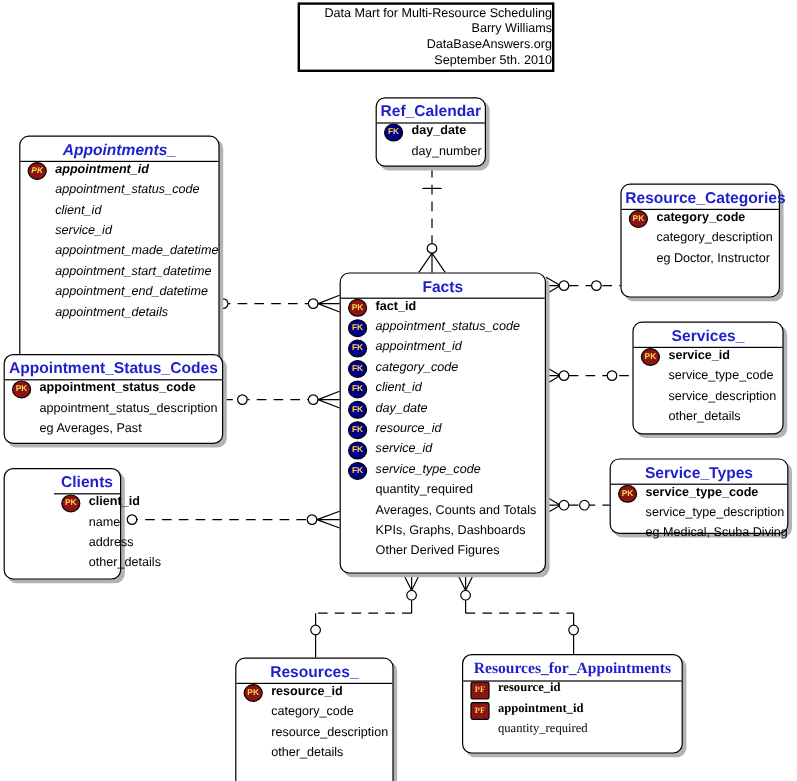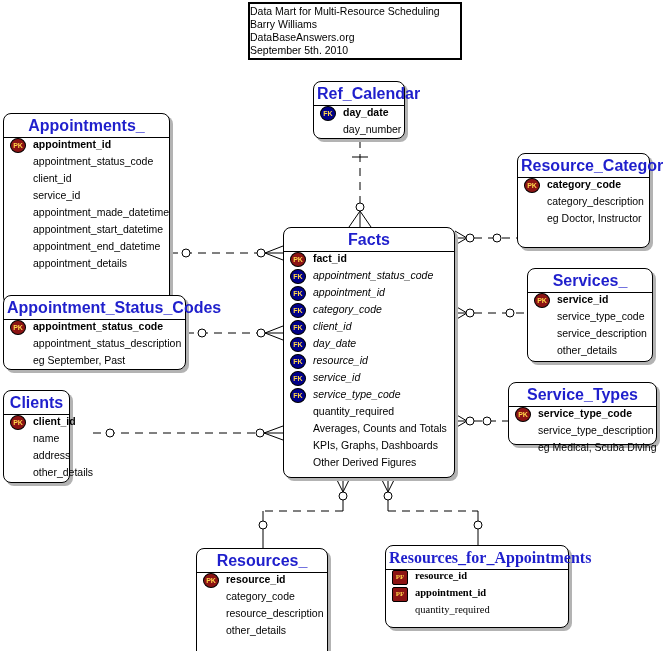--- a/index.html
+++ b/index.html
@@ -1,26 +1,26 @@
 <!DOCTYPE html>
 <html><head>
 <meta charset="utf-8">
 <style>
   html,body{margin:0;padding:0;background:#fff;}
   body{position:relative;width:664px;height:651px;font-family:"Liberation Sans",sans-serif;overflow:hidden;}
 
   
   .caption{position:absolute;left:248px;top:2px;width:210px;height:54px;border:2px solid #000;
-           background:#fff;display:flex;flex-direction:column;justify-content:center;text-align:left;}
+           background:#fff;display:flex;flex-direction:column;justify-content:center;text-align:right;}
   .caption div{font-size:10.5px;line-height:13px;color:#000;white-space:nowrap;}
 
   
   .entity{position:absolute;background:#fff;border:1.6px solid #000;border-radius:8px;
           box-shadow:3px 3px 0 0 #b3b3b3;box-sizing:border-box;z-index:2;}
-  .etitle{font-size:16px;font-weight:bold;color:#1f1fcc;text-align:center;
+  .etitle{font-size:13px;font-weight:bold;color:#1f1fcc;text-align:center;
           border-bottom:1.6px solid #000;padding:3px 3px 2px;white-space:nowrap;}
   .erow{display:flex;align-items:flex-start;height:17px;padding-left:6px;white-space:nowrap;}
   .key{width:14px;min-width:14px;height:13px;border:1px solid #000;border-radius:50%;
        margin-right:7px;display:flex;align-items:center;justify-content:center;
        font-size:7px;font-weight:bold;line-height:1;}
   .key.pk{background:#8c1414;color:#ffd54a;}
   .key.fk{background:#000088;color:#ffd54a;}
   .key.pf{background:#8c1414;color:#ffd54a;border-radius:2px;}
   .key.none{visibility:hidden;}
   .fname{font-size:10.5px;color:#000;}
@@ -118,21 +118,21 @@
     <div class="etitle">Ref_Calendar</div>
     <div class="erow">
       <span class="key fk">FK</span>
       <span class="fname bold">day_date</span>
     </div>
     <div class="erow">
       <span class="key none"></span>
       <span class="fname normal">day_number</span>
     </div>
   </div>
-<div class="entity" style="left:3px;top:113px;width:167px;height:192px;">
+<div class="entity" style="left:16px;top:113px;width:167px;height:192px;font-style:italic;">
     <div class="etitle">Appointments_</div>
     <div class="erow">
       <span class="key pk">PK</span>
       <span class="fname bold">appointment_id</span>
     </div>
     <div class="erow">
       <span class="key none"></span>
       <span class="fname normal">appointment_status_code</span>
     </div>
     <div class="erow">
@@ -165,24 +165,24 @@
     <div class="erow">
       <span class="key pk">PK</span>
       <span class="fname bold">appointment_status_code</span>
     </div>
     <div class="erow">
       <span class="key none"></span>
       <span class="fname normal">appointment_status_description</span>
     </div>
     <div class="erow">
       <span class="key none"></span>
-      <span class="fname normal">eg September, Past</span>
-    </div>
-  </div>
-<div class="entity" style="left:3px;top:390px;width:67px;height:93px;">
+      <span class="fname normal">eg Averages, Past</span>
+    </div>
+  </div>
+<div class="entity" style="left:3px;top:390px;width:98px;height:93px;padding-left:41px;">
     <div class="etitle">Clients</div>
     <div class="erow">
       <span class="key pk">PK</span>
       <span class="fname bold">client_id</span>
     </div>
     <div class="erow">
       <span class="key none"></span>
       <span class="fname normal">name</span>
     </div>
     <div class="erow">

